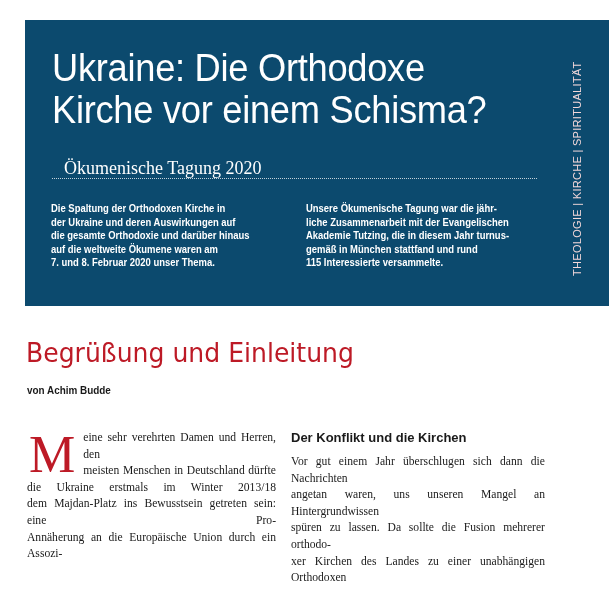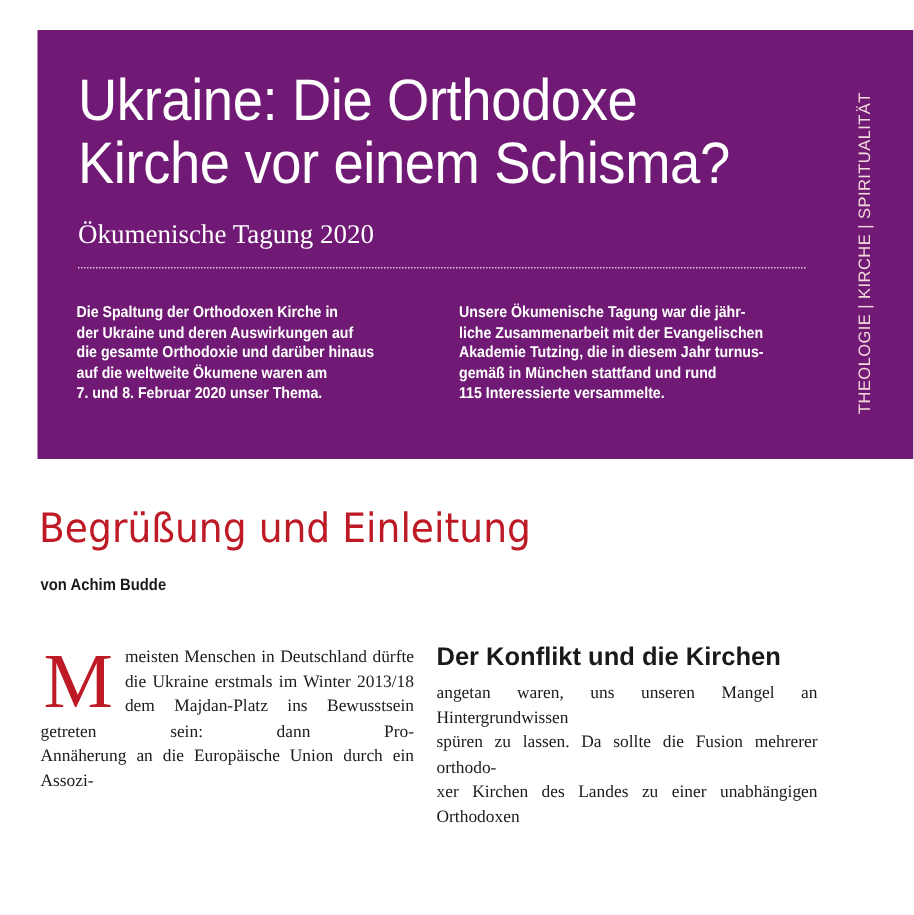--- a/index.html
+++ b/index.html
@@ -2,30 +2,30 @@
 <html><head>
 <meta charset="utf-8">
 <style>
   html, body { margin: 0; padding: 0; }
   body {
     width: 609px; height: 610px; overflow: hidden; position: relative;
     background: #ffffff; color: #1a1a1a;
   }
   .banner {
     position: absolute; left: 25px; top: 20px; width: 584px; height: 286px;
-    background: #701a75;
+    background: #0c4a6e;
   }
   .banner-title {
     position: absolute; left: 27px; top: 27px; margin: 0;
     font-family: "Liberation Sans", sans-serif; font-weight: 400;
     font-size: 39px; line-height: 42px; color: #ffffff; letter-spacing: -0.3px;
     transform: scaleX(0.93); transform-origin: left top; white-space: nowrap;
   }
   .banner-subtitle {
-    position: absolute; left: 27px; top: 126px; margin: 0;
+    position: absolute; left: 27px; top: 126px; margin: 12px;
     font-family: "Liberation Serif", serif; font-size: 18px; color: #ffffff; white-space: nowrap;
   }
   .banner-divider {
     position: absolute; left: 27px; top: 158px; width: 485px; height: 0;
     border-top: 1px dotted rgba(255,255,255,0.75);
   }
   .intro-col {
     position: absolute; top: 182px;
     font-family: "Liberation Sans", sans-serif; font-weight: 700; font-size: 10.5px;
     line-height: 13.6px; color: #ffffff; white-space: pre-line;
@@ -55,21 +55,21 @@
     color: #1a1a1a; text-align: justify; hyphens: manual;
   }
   .col.left { left: 27px; width: 249px; }
   .col.right { left: 291px; width: 254px; }
   .col p { margin: 0; }
   .dropcap {
     float: left; font-family: "Liberation Serif", serif; color: #BD1A26;
     font-size: 52px; line-height: 40px; margin: 3px 8px 0 2px; padding-top: 2px;
   }
   .sub-heading {
-    font-family: "Liberation Sans", sans-serif; font-weight: 700; font-size: 17px;
+    font-family: "Liberation Sans", sans-serif; font-weight: 700; font-size: 13px;
     color: #1a1a1a; margin: 0 0 8px 0; line-height: 16px; white-space: nowrap;
   }
   .line { display: block; text-align-last: justify; }
 </style>
 </head>
 <body>
 
 <div class="banner">
   <h1 class="banner-title">
     <span>Ukraine: Die Orthodoxe</span><br>
@@ -89,31 +89,33 @@
 115 Interessierte versammelte.</div>
   <div class="side-tag">THEOLOGIE | KIRCHE | SPIRITUALITÄT</div>
 </div>
 
 <h2 class="article-heading">Begrüßung und Einleitung</h2>
 <div class="byline">von Achim Budde</div>
 
 <div class="col left">
   <p>
     <span class="dropcap">M</span>
+    <span class="line">eine sehr verehrten Damen und Herren, den</span>
     <span class="line">meisten Menschen in Deutschland dürfte</span>
     <span class="line">die Ukraine erstmals im Winter 2013/18</span>
-    <span class="line">dem Majdan-Platz ins Bewusstsein getreten sein: dann Pro-</span>
+    <span class="line">dem Majdan-Platz ins Bewusstsein getreten sein: eine Pro-</span>
     <span class="line">Annäherung an die Europäische Union durch ein Assozi-</span>
 
   </p>
 
 </div>
 
 <div class="col right">
   <div class="sub-heading">Der Konflikt und die Kirchen</div>
   <p>
+    <span class="line">Vor gut einem Jahr überschlugen sich dann die Nachrichten</span>
     <span class="line">angetan waren, uns unseren Mangel an Hintergrundwissen</span>
     <span class="line">spüren zu lassen. Da sollte die Fusion mehrerer orthodo-</span>
     <span class="line">xer Kirchen des Landes zu einer unabhängigen Orthodoxen</span>
 
   </p>
 
 </div>
 
 </body></html>

